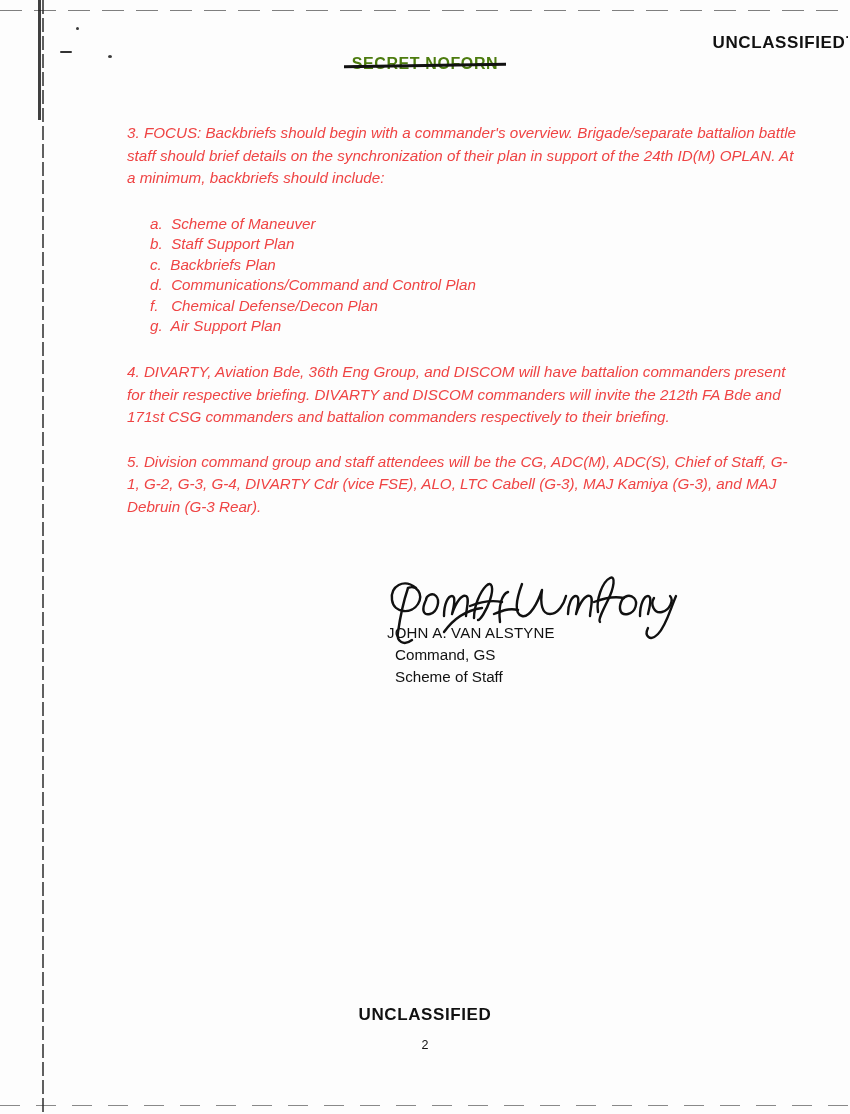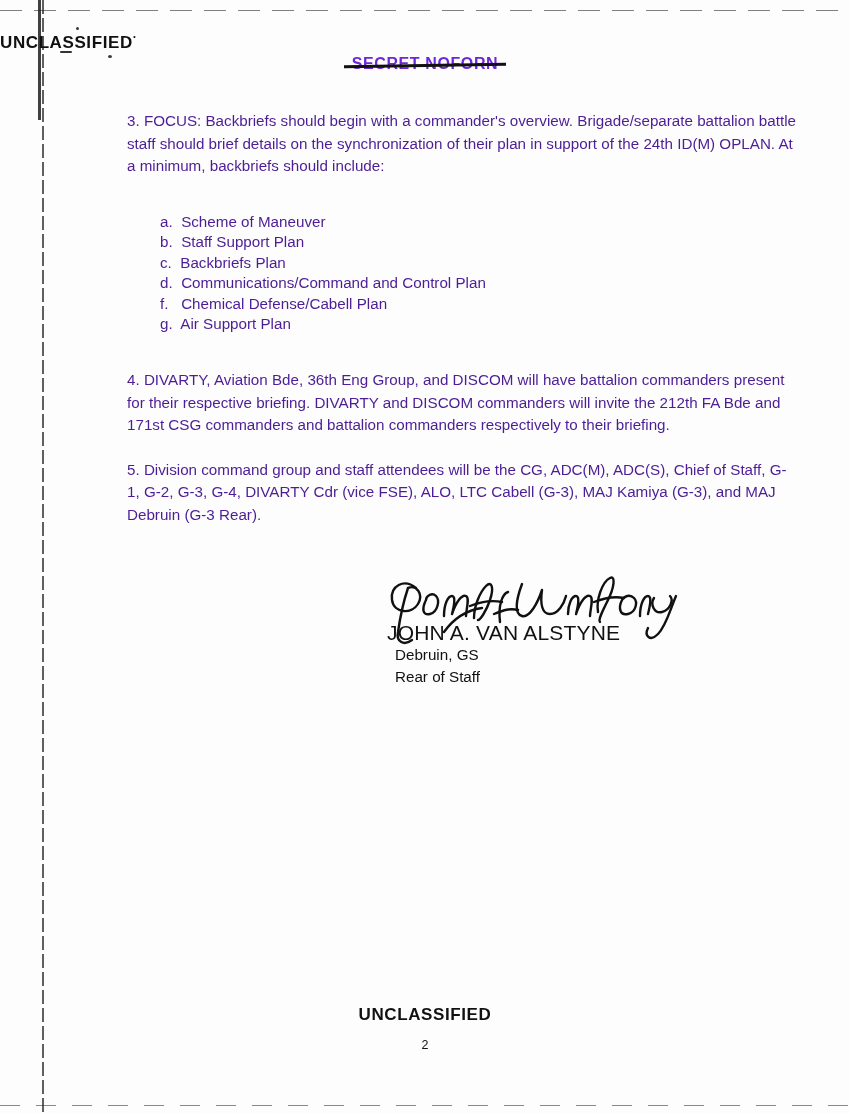--- a/index.html
+++ b/index.html
@@ -87,21 +87,21 @@
     top: 0;
     width: 850px;
     height: 1114px;
   }
 
   .cls-top {
     position: absolute;
     top: 30px;
     left: 0;
     width: 850px;
-    text-align: left;
+    text-align: right;
     font-size: 17px;
     font-weight: bold;
     letter-spacing: 0.6px;
   }
   .cls-top .tick {
     font-weight: bold;
     font-size: 12px;
     vertical-align: super;
   }
 
@@ -111,51 +111,52 @@
     left: 0;
     width: 850px;
     text-align: center;
     font-size: 16px;
     font-weight: bold;
     letter-spacing: 0.6px;
   }
   .cls-strike .inner {
     position: relative;
     display: inline-block;
-    color: #6d28d9;
+    color: #4d7c0f;
     text-align: center;
   }
   .cls-strike .inner::after {
     content: "";
     position: absolute;
     left: -8px;
     right: -8px;
     top: 52%;
     height: 3px;
     background: #111;
     transform: rotate(-0.8deg);
   }
 
   .body-text {
     position: absolute;
     left: 127px;
-    top: 110px;
+    top: 122px;
     width: 672px;
     font-size: 15.2px;
     line-height: 22.5px;
-    color: #4c1d95;
+    color: #ef4444;
+    font-style: italic;
   }
 
   .para {
     margin: 0 0 0 0;
   }
   .gap-md { height: 22px; }
 
   .list {
-    margin: 12px;
+    margin: 2px;
     padding: 0 0 0 21px;
     list-style: none;
   }
   .list li {
     font-size: 15.2px;
     line-height: 20.6px;
     white-space: pre;
   }
 
   .sig-block {
@@ -168,21 +169,21 @@
     position: absolute;
     left: -5px;
     top: 0;
     width: 320px;
     height: 78px;
   }
   .sig-name {
     position: absolute;
     left: 0;
     top: 52px;
-    font-size: 21px;
+    font-size: 15px;
     line-height: 22px;
     letter-spacing: 0.2px;
   }
   .sig-rank {
     position: absolute;
     left: 8px;
     top: 74px;
     font-size: 15.2px;
     line-height: 22px;
   }
@@ -241,21 +242,21 @@
 
     <p class="para">3.  FOCUS:  Backbriefs should begin with a commander's overview. Brigade/separate battalion battle staff should brief details on the synchronization of their plan in support of the 24th ID(M) OPLAN.  At a minimum, backbriefs should include:</p>
 
     <div class="gap-md"></div>
 
     <ul class="list">
       <li><span>a.</span>  <span>Scheme of Maneuver</span></li>
       <li><span>b.</span>  <span>Staff Support Plan</span></li>
       <li><span>c.</span>  <span>Backbriefs Plan</span></li>
       <li><span>d.</span>  <span>Communications/Command and Control Plan</span></li>
-      <li><span>f.</span>   <span>Chemical Defense/Cabell Plan</span></li>
+      <li><span>f.</span>   <span>Chemical Defense/Decon Plan</span></li>
       <li><span>g.</span>  <span>Air Support Plan</span></li>
     </ul>
 
     <div class="gap-md"></div>
 
     <p class="para">4.  DIVARTY, Aviation Bde, 36th Eng Group, and DISCOM will have battalion commanders present for their respective briefing.   DIVARTY and DISCOM commanders will invite the 212th FA Bde and 171st CSG commanders and battalion commanders respectively to their briefing.</p>
 
     <div class="gap-md"></div>
 
     <p class="para">5.  Division command group and staff attendees will be the CG, ADC(M), ADC(S), Chief of Staff, G-1, G-2, G-3,  G-4, DIVARTY Cdr (vice FSE), ALO, LTC Cabell (G-3), MAJ Kamiya (G-3), and MAJ Debruin (G-3 Rear).</p>
@@ -277,19 +278,19 @@
         <path d="M216 42 C214 30, 220 12, 228 8 C234 5, 232 18, 226 30 C220 42, 216 50, 218 52"></path>
         <path d="M212 32 C222 28, 232 26, 242 28"></path>
         <path d="M240 30 C236 38, 238 46, 246 44 C254 42, 256 32, 252 28 C248 24, 242 26, 240 30"></path>
         <path d="M258 46 C258 34, 262 26, 266 26 C270 26, 268 36, 266 44"></path>
         <path d="M272 28 C268 34, 272 44, 280 42 C288 40, 292 30, 288 26"></path>
         <path d="M294 26 C288 40, 284 56, 276 64 C268 72, 262 66, 266 58"></path>
         <path d="M62 62 C72 48, 86 40, 100 38"></path>
       </g>
     </svg>
     <div class="sig-name">JOHN A. VAN ALSTYNE</div>
-    <div class="sig-rank">Debruin, GS</div>
-    <div class="sig-title">Rear of Staff</div>
+    <div class="sig-rank">Command, GS</div>
+    <div class="sig-title">Scheme of Staff</div>
   </div>
 
   <div class="cls-bottom">UNCLASSIFIED</div>
   <div class="page-num">2</div>
 </div>
 
 </body></html>

